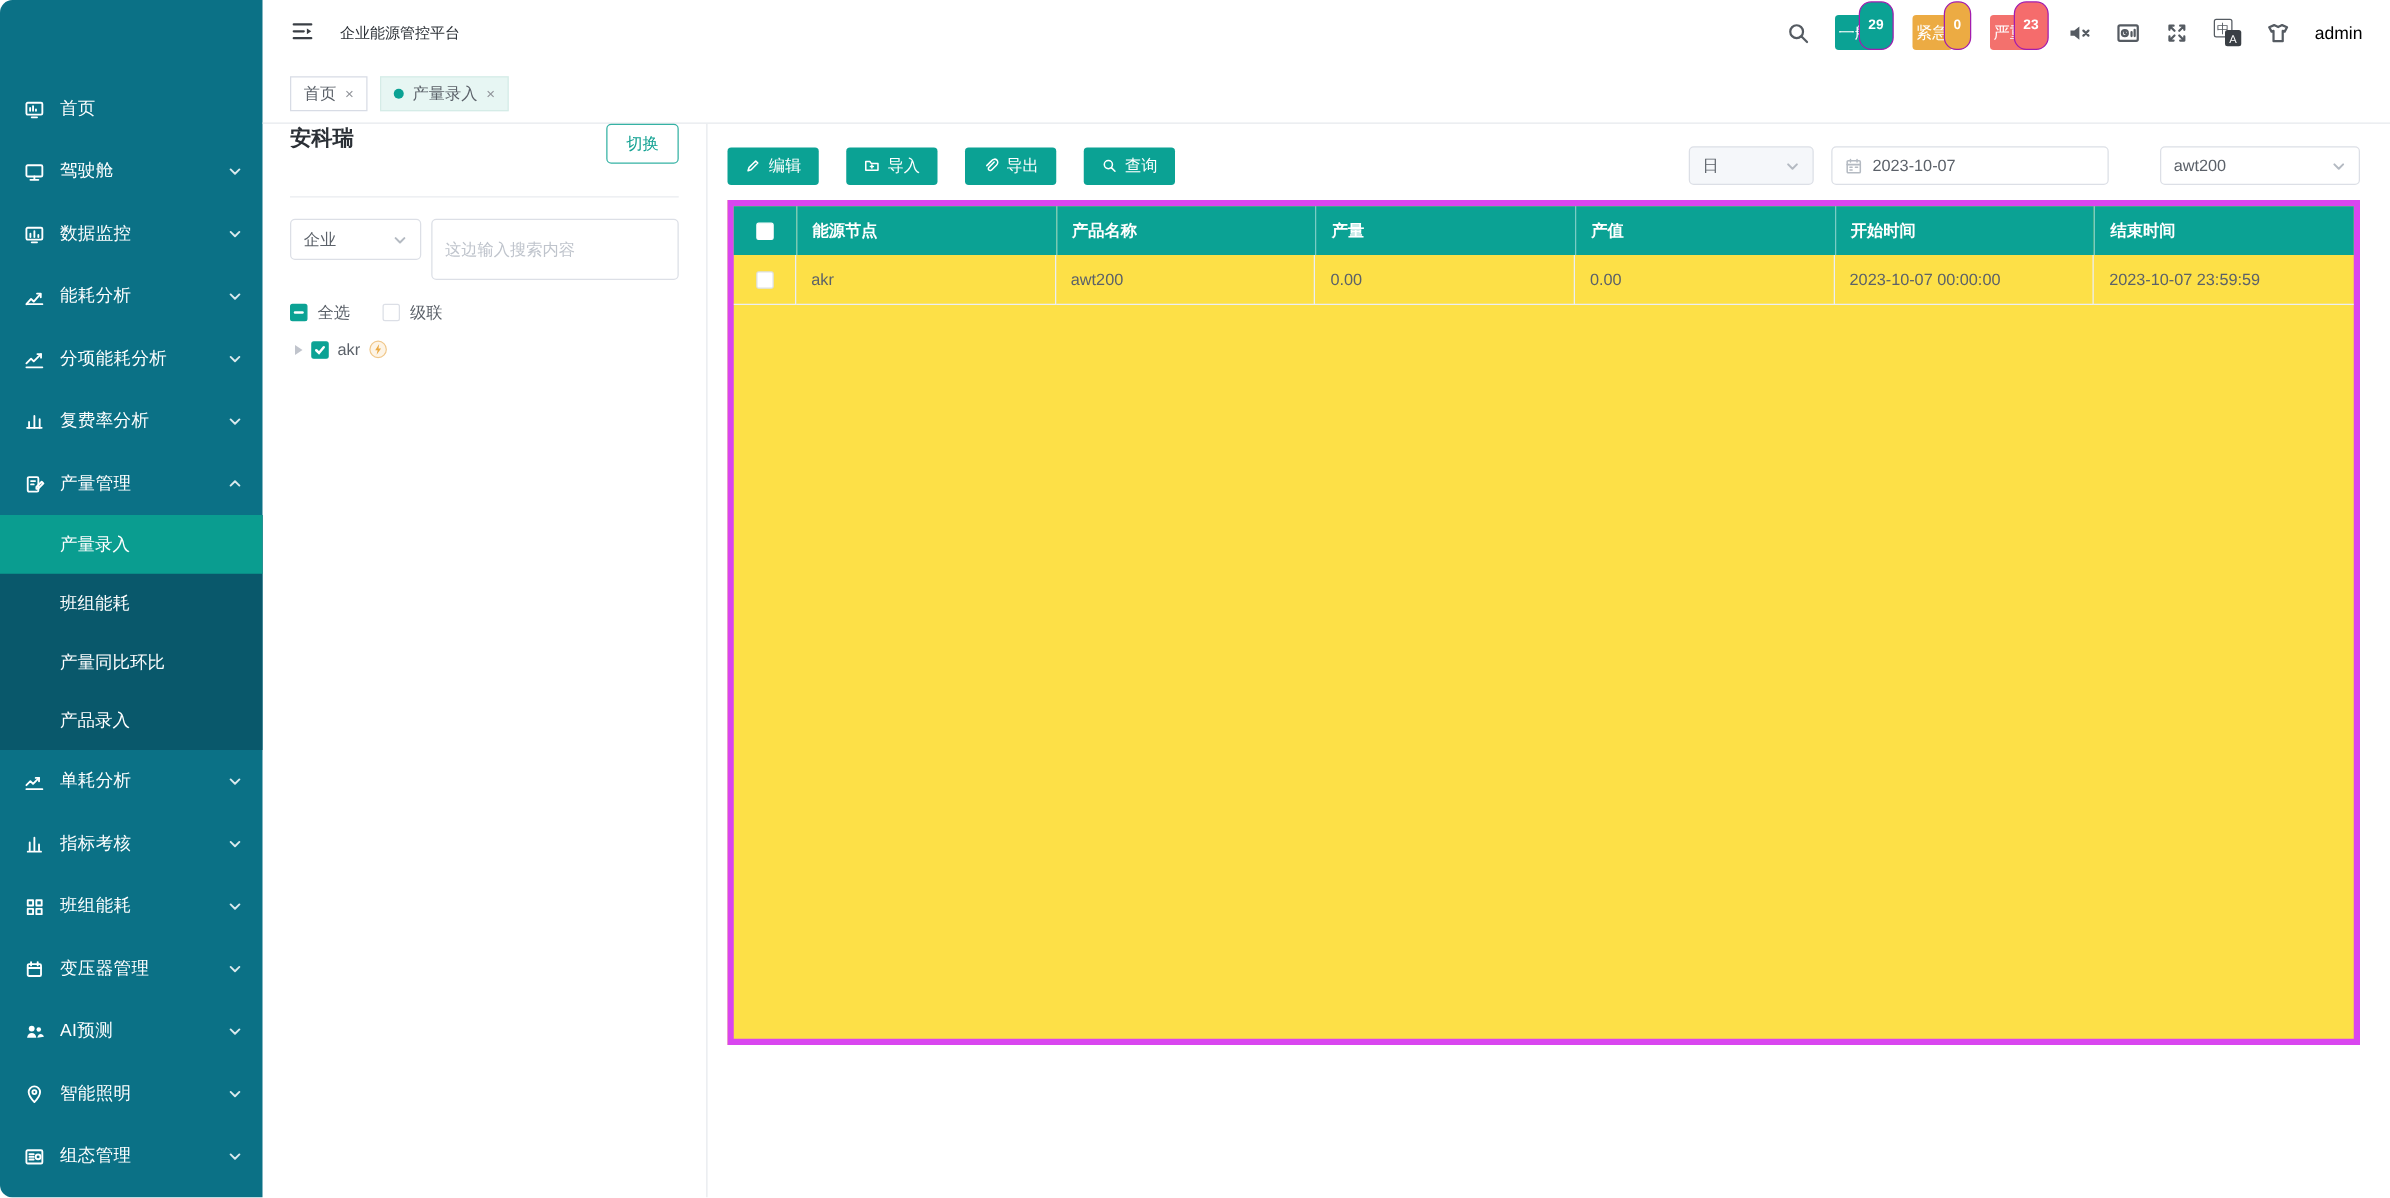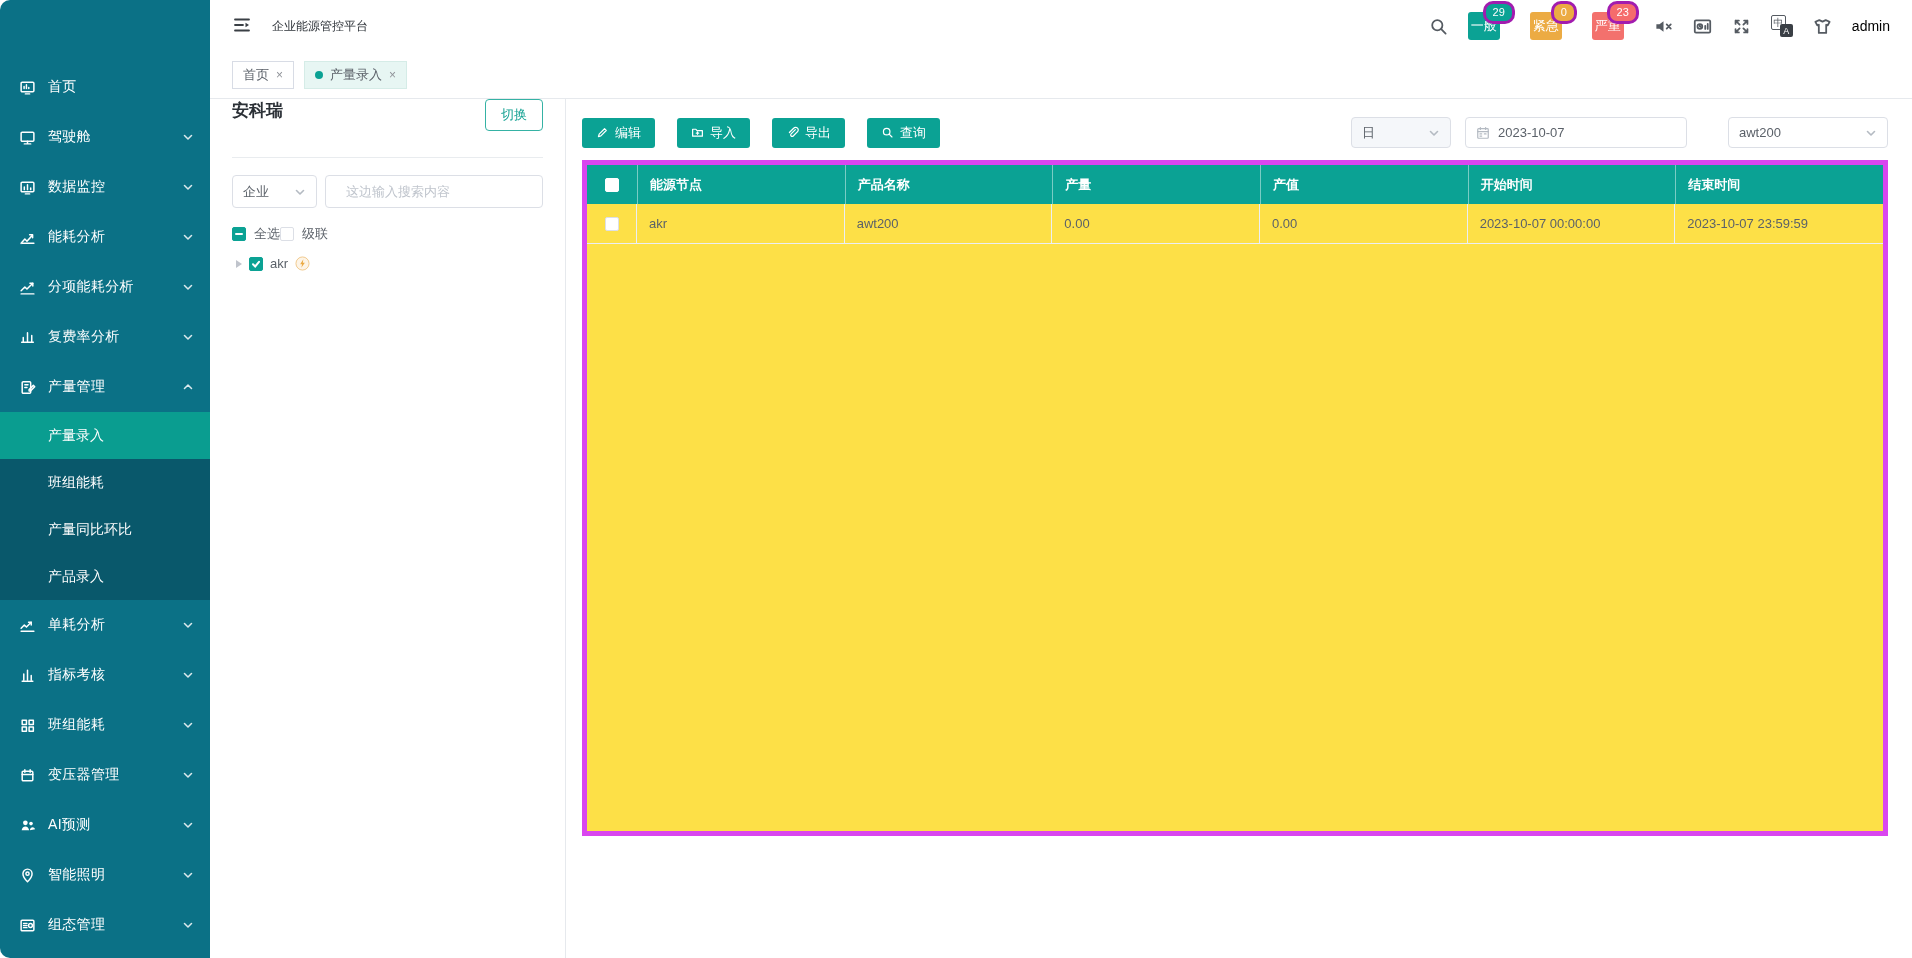--- a/index.html
+++ b/index.html
@@ -30,21 +30,21 @@
   .hambtn { width:22px; height:22px; cursor:pointer; }
   .hambtn svg { width:20px; height:20px; stroke:#3a3f45; stroke-width:1.8; stroke-linecap:round;}
   .app-title { font-size:12px; font-weight:400; color:#2b3036; margin-left:4px; }
   .top-right { margin-left:auto; display:flex; align-items:center; gap:20px; }
   .ticon { width:19px; height:19px; cursor:pointer; display:block; }
   .ticon svg { width:100%; height:100%; stroke:#555b62; fill:none; stroke-width:1.5;
     stroke-linecap:round; stroke-linejoin:round; display:block;}
   .badge-wrap { position:relative; margin-right:10px; cursor:pointer; }
   .badge { display:inline-block; color:#fff; font-size:13px; padding:5px 3px; border-radius:3px; }
   .badge-count { position:absolute; top:-11px; right:-15px; color:#fff; font-size:11px;
-    line-height:1; padding:3px 7px; border-radius:10px; border:3px solid #a21caf; }
+    line-height:1; padding:13px 7px; border-radius:10px; border:1px solid #a21caf;font-weight:bold; }
   .b-teal { background:#0ba294; } .b-orange { background:#ecab43; } .b-red { background:#f3716d; }
   .bc-red { background:#f56c6c; }
   .translate-ic { position:relative; width:22px; height:22px; cursor:pointer; }
   .tr-cn { position:absolute; left:0; top:0; width:15px; height:15px; border:1px solid #555b62;
     border-radius:2px; font-size:10px; color:#555b62; display:flex; align-items:center; justify-content:center; background:#fff;}
   .tr-a { position:absolute; right:0; bottom:0; width:13px; height:13px; background:#3a3f45;
     border-radius:2px; color:#fff; font-size:9px; display:flex; align-items:center; justify-content:center;}
   .admin { font-size:14px; color:#000000; cursor:pointer; }
 
   .tabrow { height:47px; display:flex; align-items:center; gap:10px; padding:0 22px;
@@ -63,24 +63,24 @@
     border-bottom:1px solid #e9ecef; }
   .lp-title { font-size:17px; font-weight:700; color:#2b3036; }
   .btn-outline { border:1px solid #35b2a4; color:#12a192; background:#fff; font-size:13px;
     padding:6px 15px; border-radius:4px; cursor:pointer; font-family:inherit;}
   .lp-controls { display:flex; gap:8px; margin-top:17px; }
   .fake-select { display:flex; align-items:center; justify-content:space-between; width:128px;
     height:33px; border:1px solid #dcdfe6; border-radius:4px; padding:0 10px; font-size:13px;
     color:#5b6169; cursor:pointer; background:#fff;}
   .fake-select .chevg svg, .chevg svg { width:12px; height:12px; stroke:#b4bac2; fill:none; stroke-width:1.6;
     stroke-linecap:round; stroke-linejoin:round; display:block;}
-  .lp-search { flex:1; height:33px; border:1px solid #dcdfe6; border-radius:4px; padding:0 20px;
+  .lp-search { flex:1; height:49px; border:1px solid #dcdfe6; border-radius:4px; padding:0 10px;
     font-size:13px; color:#5b6169; font-family:inherit; outline:none;}
   .lp-search::placeholder { color:#bfc4cc; }
-  .cb-row { display:flex; align-items:center; margin-top:17px; }
+  .cb-row { display:flex; align-items:center; gap:26px; margin-top:17px; }
   .cb-lab { display:flex; align-items:center; gap:8px; font-size:13px; color:#5b6169; cursor:pointer;}
   .cb { width:14px; height:14px; border:1px solid #dcdfe6; border-radius:2px; background:#fff;
     display:inline-flex; align-items:center; justify-content:center; flex-shrink:0;}
   .cb.teal { background:#0ba294; border-color:#0ba294; }
   .cb svg { width:10px; height:10px; stroke:#fff; stroke-width:2; fill:none; stroke-linecap:round;}
   .cb.white { background:#fff; border-color:#fff; border-radius:2px; }
   .tree-row { display:flex; align-items:center; gap:7px; margin-top:13px; padding-left:4px; cursor:pointer;}
   .caret { width:0; height:0; border-top:4.5px solid transparent; border-bottom:4.5px solid transparent;
     border-left:6px solid #c0c4cc; }
   .tree-label { font-size:13px; color:#5b6169; }

